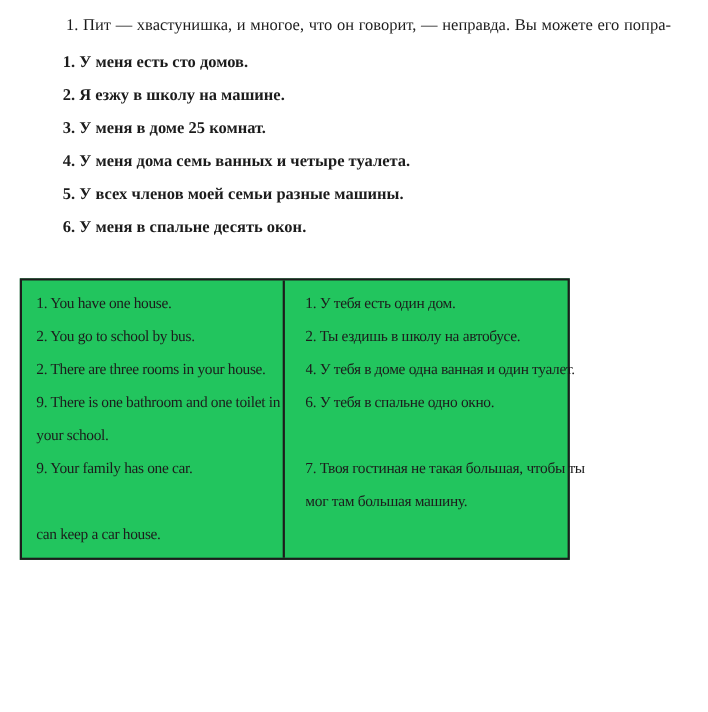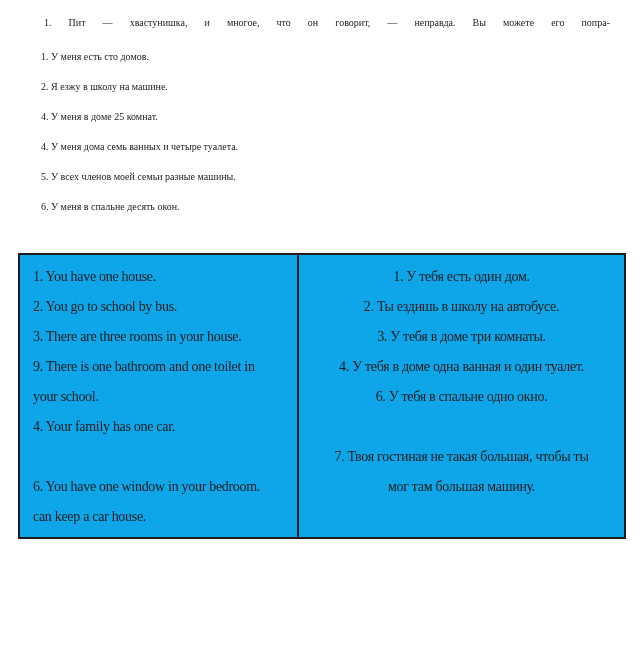--- a/index.html
+++ b/index.html
@@ -5,81 +5,79 @@
   html, body { margin: 0; padding: 0; background: #ffffff; }
   .page {
     position: relative;
     width: 644px;
     height: 647px;
     background: #ffffff;
     color: #1c1c1c;
     font-family: "Liberation Serif", "DejaVu Serif", serif;
     overflow: hidden;
   }
-  .content { padding: 8px 34px 0 16px; font-size: 10px; }
+  .content { padding: 8px 34px 0 32px; font-size: 15px; }
   .iline { height: 30px; line-height: 30px; white-space: nowrap; }
   .iline.first {
     padding-left: 28px;
     white-space: normal;
     text-align: justify;
     text-align-last: justify;
     overflow: hidden;
   }
   .statements { margin-top: 4px; }
-  .statement { height: 30px; line-height: 30px; padding-left: 25px; white-space: nowrap; }
+  .statement { height: 30px; line-height: 30px; padding-left: 25px; white-space: nowrap; font-weight: bold; }
   .answer-table {
     display: flex;
-    width: 608px;
+    width: 500px;
     margin: 31px 0 0 18px;
     border: 2px solid #1c1c1c;
     box-sizing: border-box;
-    background: #0ea5e9;
+    background: #22c55e;
   }
   .cell { box-sizing: border-box; padding: 7px 2px 5px 11px; font-size: 14px; letter-spacing: -0.3px; }
   .cell-left { width: 279px; border-right: 2px solid #1c1c1c; padding-left: 13px; }
-  .cell-right { flex: 1; padding-left: 2px; text-align: center; }
+  .cell-right { flex: 1; padding-left: 19px; }
   .tline { height: 30px; line-height: 30px; white-space: nowrap; overflow: hidden; }
 </style>
 </head>
 <body>
 
 <div class="page">
   <div class="content">
 
     <div class="intro">
       <div class="iline first">1. Пит — хвастунишка, и многое, что он говорит, — неправда. Вы можете его попра-</div>
     </div>
 
     <div class="statements">
       <div class="statement">1. У меня есть сто домов.</div>
       <div class="statement">2. Я езжу в школу на машине.</div>
-      <div class="statement">4. У меня в доме 25 комнат.</div>
+      <div class="statement">3. У меня в доме 25 комнат.</div>
       <div class="statement">4. У меня дома семь ванных и четыре туалета.</div>
       <div class="statement">5. У всех членов моей семьи разные машины.</div>
       <div class="statement">6. У меня в спальне десять окон.</div>
     </div>
 
   </div>
 
   <div class="answer-table">
     <div class="cell cell-left">
       <div class="tline">1. You have one house.</div>
       <div class="tline">2. You go to school by bus.</div>
-      <div class="tline">3. There are three rooms in your house.</div>
+      <div class="tline">2. There are three rooms in your house.</div>
       <div class="tline">9. There is one bathroom and one toilet in</div>
       <div class="tline">your school.</div>
-      <div class="tline">4. Your family has one car.</div>
+      <div class="tline">9. Your family has one car.</div>
       <div class="tline"></div>
-      <div class="tline">6. You have one window in your bedroom.</div>
       <div class="tline">can keep a car house.</div>
     </div>
     <div class="cell cell-right">
       <div class="tline">1. У тебя есть один дом.</div>
       <div class="tline">2. Ты ездишь в школу на автобусе.</div>
-      <div class="tline">3. У тебя в доме три комнаты.</div>
       <div class="tline">4. У тебя в доме одна ванная и один туалет.</div>
       <div class="tline">6. У тебя в спальне одно окно.</div>
       <div class="tline"></div>
       <div class="tline">7. Твоя гостиная не такая большая, чтобы ты</div>
       <div class="tline">мог там большая машину.</div>
     </div>
   </div>
 </div>
 
 </body></html>

